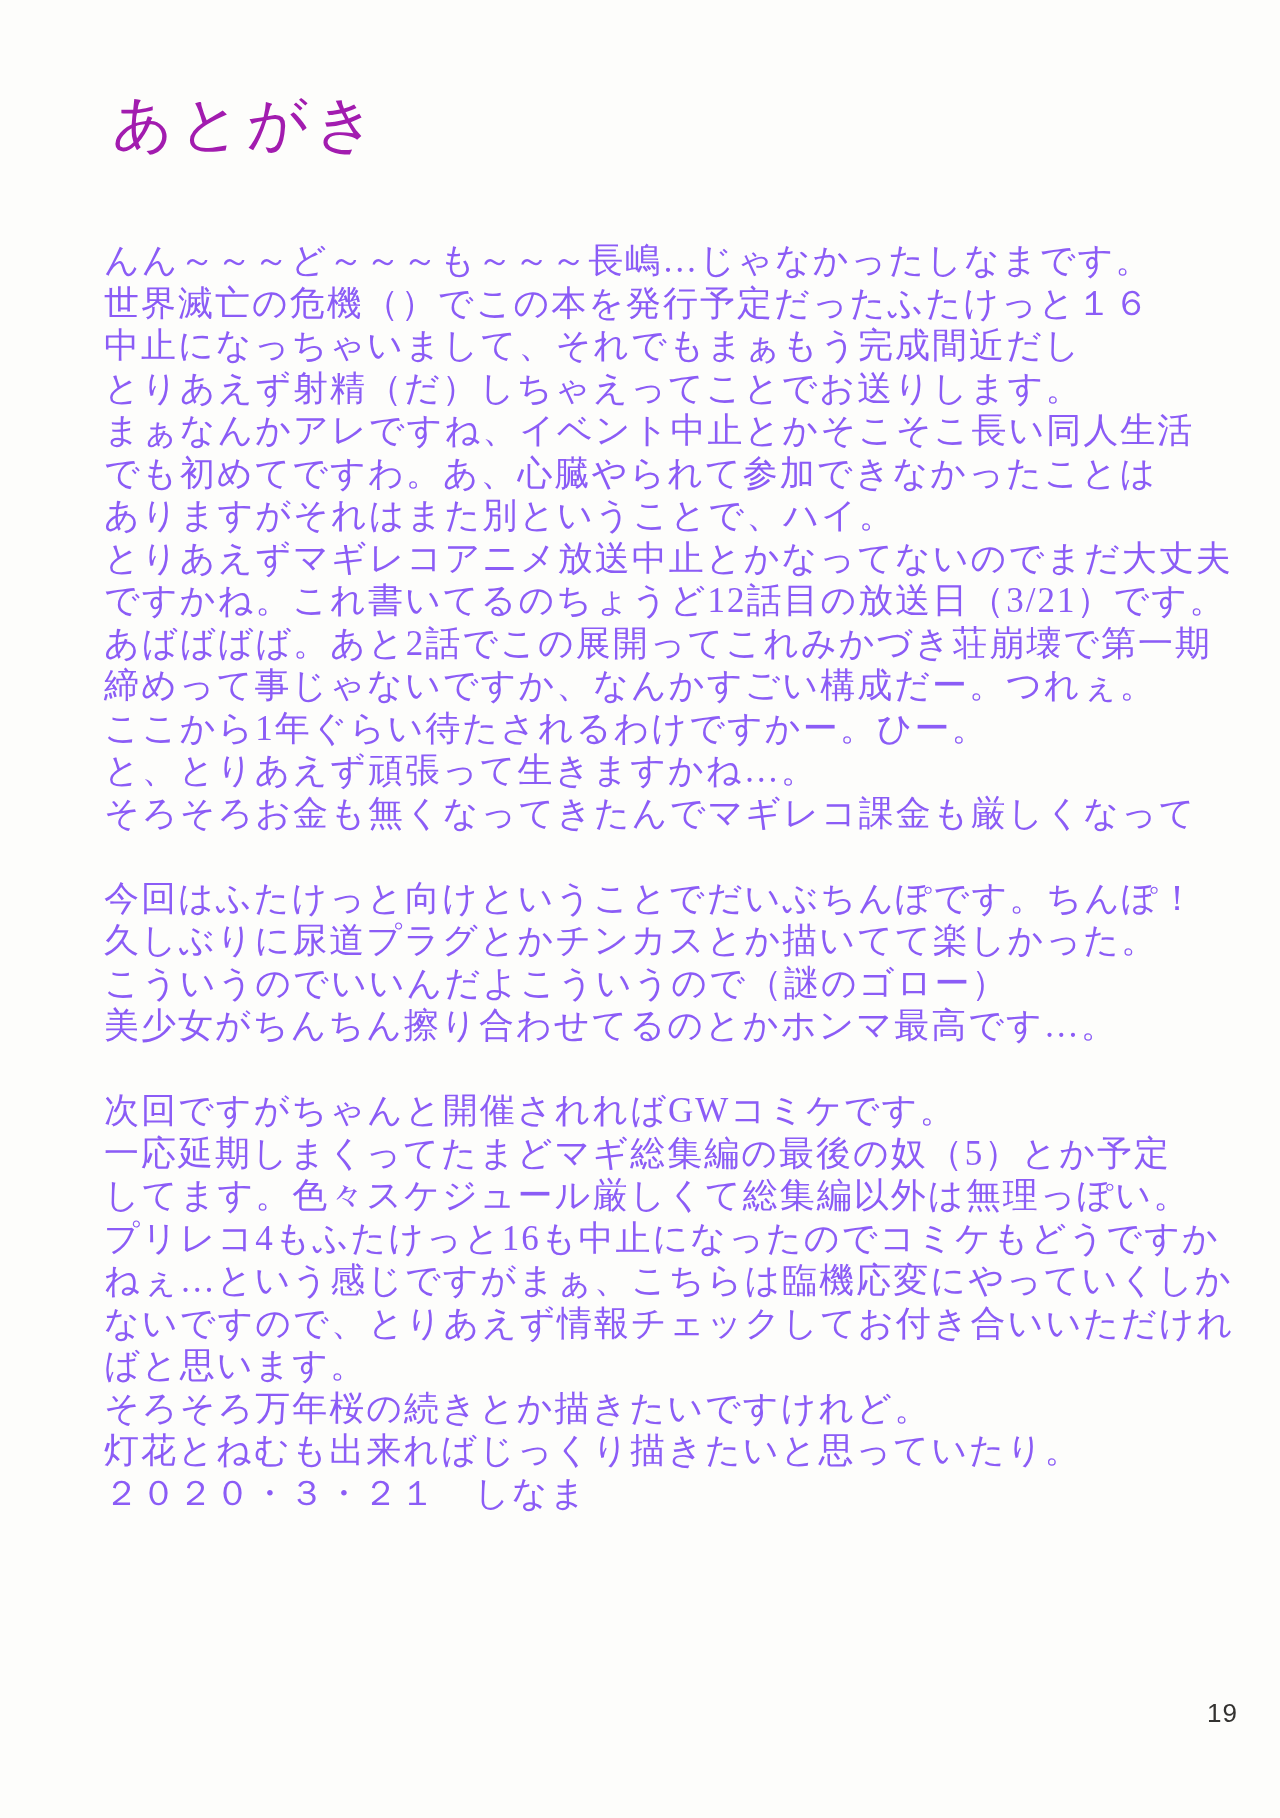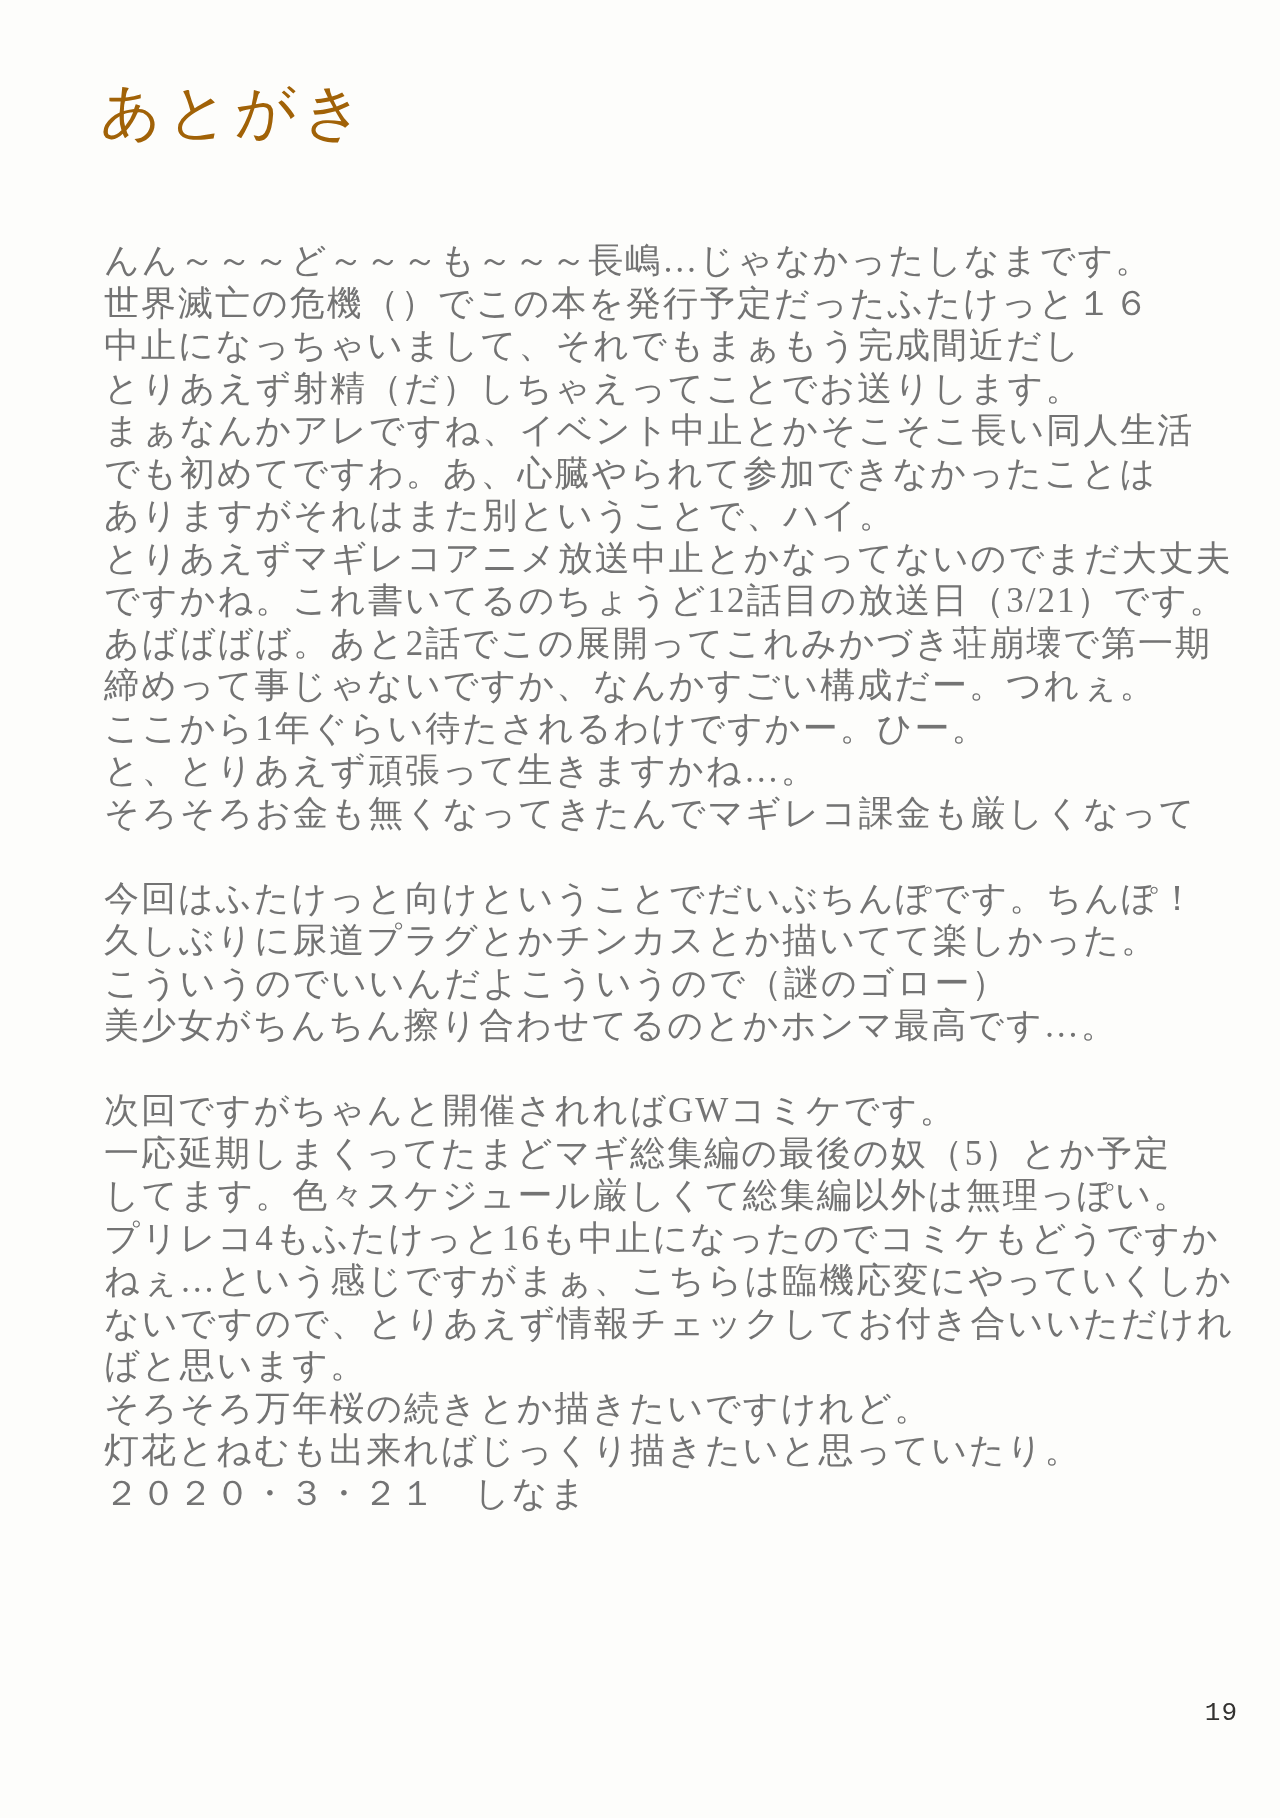--- a/index.html
+++ b/index.html
@@ -14,51 +14,51 @@
     margin: 0 auto;
     background: #fdfdfb;
     overflow: hidden;
     font-family: "Liberation Serif", serif;
     color: #2e2d2b;
   }
   .title {
     position: absolute;
     left: 100px;
     top: 72px;
-    margin: 0;
+    margin: 12px;
     font-family: "DejaVu Sans", sans-serif;
     font-weight: normal;
     font-size: 60px;
     letter-spacing: 6px;
-    color: #a16207;
+    color: #a21caf;
   }
   .body-text {
     position: absolute;
     left: 104px;
     top: 240px;
     width: 1090px;
   }
   .paragraph {
     margin: 0 0 42.5px 0;
   }
   .paragraph:last-child {
     margin-bottom: 16px;
   }
   .text-line {
     font-size: 35px;
     line-height: 42.5px;
     letter-spacing: 2px;
     white-space: nowrap;
-    color: #737373;
+    color: #8b5cf6;
   }
   .page-number {
     position: absolute;
     right: 42px;
     top: 1698px;
-    font-family: Liberation Mono, monospace;
+    font-family: Liberation Sans, sans-serif;
     font-size: 26px;
     color: #333230;
     letter-spacing: 1px;
   }
 </style>
 </head>
 <body>
 
 <div class="page">
   <h1 class="title">あとがき</h1>

